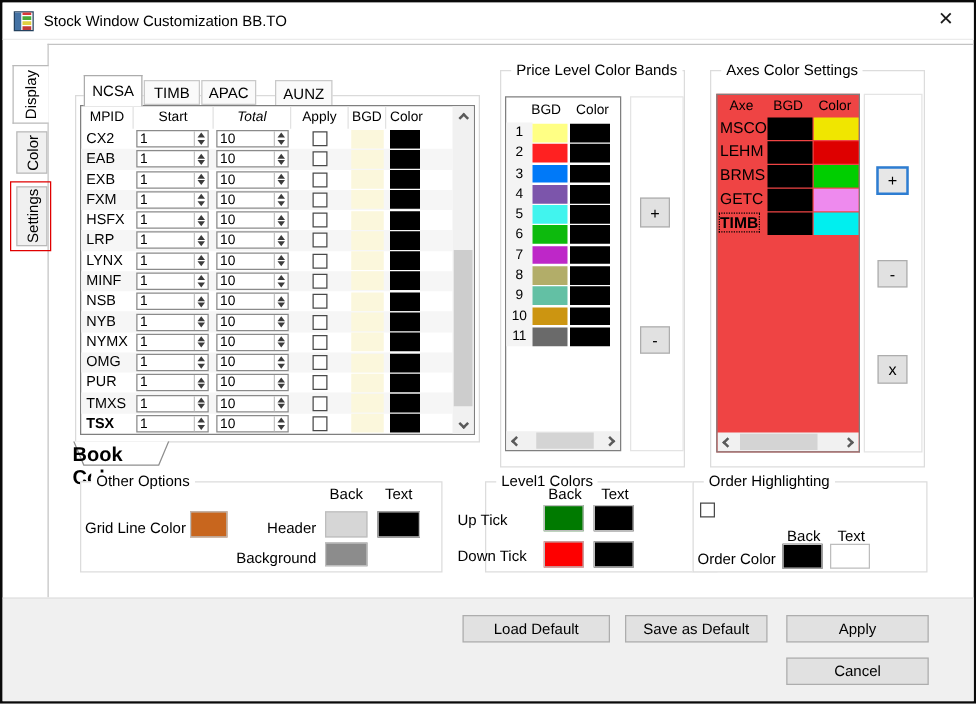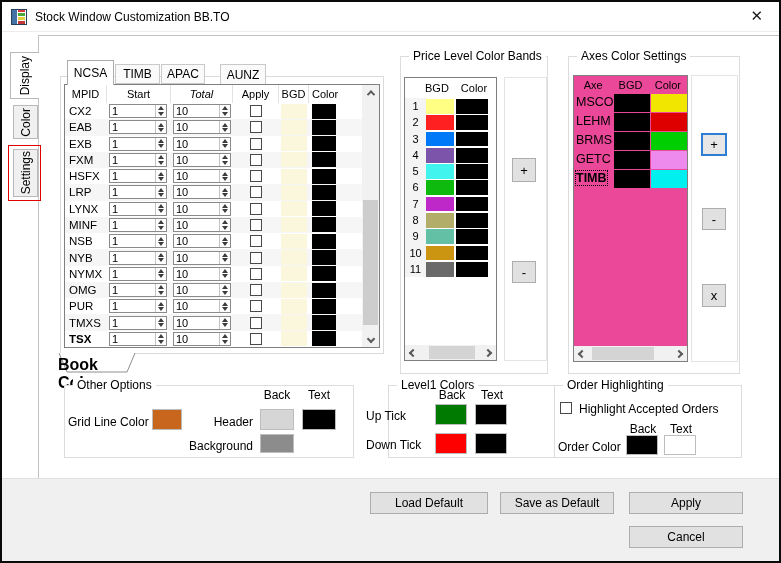--- a/index.html
+++ b/index.html
@@ -77,21 +77,21 @@
   .pb-num { width: 21px; font-size: 11px; text-align: center; line-height: 14px; }
   .pb-bgd { width: 28px; } .pb-color { width: 32px; margin-left: 2px; }
   .hscroll { position: absolute; left: 0; right: 0; bottom: 0; height: 15px; background: #f1f1f1; }
   .hs-arrow { position: absolute; top: 0; width: 16px; height: 15px; display: flex; align-items: center; justify-content: center; }
   .hs-thumb { position: absolute; top: 1px; height: 13px; background: #d4d4d4; }
   .side-panel { position: absolute; border: 1px solid #e4e4e4; background: #fff; }
   .sq-btn { position: absolute; background: #e1e1e1; border: 1px solid #adadad; font-size: 13px; display: flex; align-items: center; justify-content: center; color: #000; }
   .sq-btn.focus { border: 2px solid #2d7dd2; background: #e7e7e7; }
 
   
-  .ax-grid { position: absolute; left: 571px; top: 73px; width: 115px; height: 287px; border: 1px solid #7f7f7f; background: #ec4899; overflow: hidden; z-index: 2; }
+  .ax-grid { position: absolute; left: 571px; top: 73px; width: 115px; height: 287px; border: 1px solid #7f7f7f; background: #ef4444; overflow: hidden; z-index: 2; }
   .ax-head { display: flex; height: 18px; font-size: 11px; align-items: center; }
   .ax-head .h1 { width: 40px; text-align: center; } .ax-head .h2 { width: 38px; text-align: center; } .ax-head .h3 { width: 40px; text-align: center; overflow: hidden; white-space: nowrap; }
   .ax-rows { position: absolute; left: 0; top: 18px; right: 0; }
   .ax-row { display: flex; height: 17.5px; margin-bottom: 1.5px; align-items: stretch; }
   .ax-label { width: 40px; font-size: 12.5px; padding-left: 2px; line-height: 17px; white-space: nowrap; }
   .ax-label.sel { font-weight: bold; }
   .ax-label.sel b { outline: 1px dotted #000; font-weight: bold; }
   .ax-bgd { width: 37px; } .ax-color { width: 36px; margin-left: 1px; }
 
   
@@ -782,21 +782,20 @@
   <div class="swatch" style="left: 433px; top: 402px; width: 32px; height: 21px; background: rgb(0, 122, 0);"></div>
   <div class="swatch" style="left: 473px; top: 402px; width: 32px; height: 21px; background: rgb(0, 0, 0);"></div>
   <div class="opt-label" style="left:364px; top:436px;">Down Tick</div>
   <div class="swatch" style="left: 433px; top: 431px; width: 32px; height: 21px; background: rgb(254, 0, 0);"></div>
   <div class="swatch" style="left: 473px; top: 431px; width: 32px; height: 21px; background: rgb(0, 0, 0);"></div>
 
   <div class="group" style="left:552px; top:383px; width:188px; height:73px;">
     <span class="legend">Order Highlighting</span>
   </div>
   <div class="cb" style="position:absolute; left:558px; top:400px;"></div>
-  <div class="opt-label" style="left:577px; top:400px;">Highlight Accepted Orders</div>
   <div class="mini-hdr" style="left:624px; top:420px;">Back</div>
   <div class="mini-hdr" style="left:662px; top:420px;">Text</div>
   <div class="opt-label" style="left:556px; top:438px;">Order Color</div>
   <div class="swatch" style="left: 624px; top: 433px; width: 32px; height: 20px; background: rgb(0, 0, 0);"></div>
   <div class="swatch" style="left: 662px; top: 433px; width: 32px; height: 20px; background: rgb(255, 255, 255);"></div>
 
   <div class="footer"></div>
   <div class="btn" style="left:368px; top:490px; width:118px;">Load Default</div>
   <div class="btn" style="left:498px; top:490px; width:114px;">Save as Default</div>
   <div class="btn" style="left:627px; top:490px; width:114px;">Apply</div>

